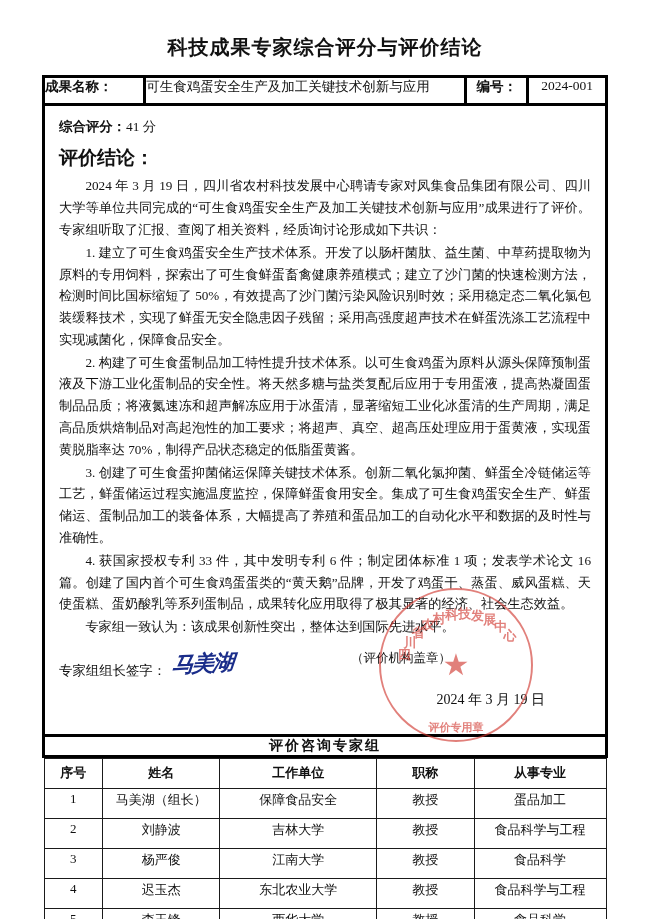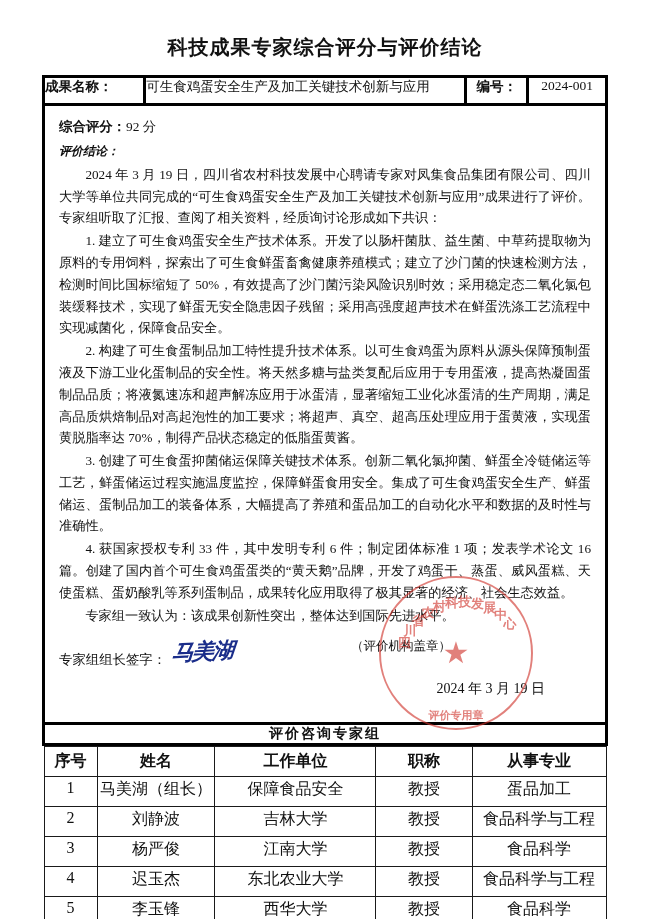--- a/index.html
+++ b/index.html
@@ -66,22 +66,21 @@
     font-size: 13.2px;
     line-height: 1.65;
     position: relative;
   }
   .score-line {
     margin: 2px 0 4px 0;
     font-size: 13.4px;
   }
   .concl-label {
     margin: 2px 0 2px 0;
-    font-size: 12px;
-    font-style: italic;
+    font-size: 19px;
   }
   .para {
     text-indent: 2em;
     margin: 0 0 1px 0;
     text-align: justify;
   }
   .sign-block {
     margin-top: 8px;
     position: relative;
     min-height: 78px;
@@ -166,24 +165,24 @@
     letter-spacing: 2px;
     padding: 6px 0;
   }
   table.experts {
     border-collapse: collapse;
     width: 100%;
     table-layout: fixed;
   }
   table.experts th, table.experts td {
     border: 1px solid #1a1a1a;
-    font-size: 16px;
+    font-size: 13px;
     text-align: center;
     height: 25px;
-    padding: 2px 2px;
+    padding: 2px 8px;
   }
   table.experts th {
     font-weight: bold;
   }
   .col-no { width: 9%; }
   .col-name { width: 21%; }
   .col-unit { width: 29%; }
   .col-title { width: 17%; }
   .col-major { width: 24%; }
 </style>
@@ -205,21 +204,21 @@
       <tr class="row-head">
         <td class="cell-pad label-bold">成果名称：</td>
         <td class="cell-pad">可生食鸡蛋安全生产及加工关键技术创新与应用</td>
         <td class="cell-pad center label-bold">编号：</td>
         <td class="cell-pad center">2024-001</td>
       </tr>
       <tr>
         <td colspan="4">
           <div class="opinion-body">
             <div class="score-line">
-              <span class="label-bold">综合评分：</span><span>92 分</span>
+              <span class="label-bold">综合评分：</span><span>41 分</span>
             </div>
             <div class="concl-label label-bold">评价结论：</div>
 
             <p class="para">2024 年 3 月 19 日，四川省农村科技发展中心聘请专家对凤集食品集团有限公司、四川大学等单位共同完成的“可生食鸡蛋安全生产及加工关键技术创新与应用”成果进行了评价。专家组听取了汇报、查阅了相关资料，经质询讨论形成如下共识：</p>
             <p class="para">1. 建立了可生食鸡蛋安全生产技术体系。开发了以肠杆菌肽、益生菌、中草药提取物为原料的专用饲料，探索出了可生食鲜蛋畜禽健康养殖模式；建立了沙门菌的快速检测方法，检测时间比国标缩短了 50%，有效提高了沙门菌污染风险识别时效；采用稳定态二氧化氯包装缓释技术，实现了鲜蛋无安全隐患因子残留；采用高强度超声技术在鲜蛋洗涤工艺流程中实现减菌化，保障食品安全。</p>
             <p class="para">2. 构建了可生食蛋制品加工特性提升技术体系。以可生食鸡蛋为原料从源头保障预制蛋液及下游工业化蛋制品的安全性。将天然多糖与盐类复配后应用于专用蛋液，提高热凝固蛋制品品质；将液氮速冻和超声解冻应用于冰蛋清，显著缩短工业化冰蛋清的生产周期，满足高品质烘焙制品对高起泡性的加工要求；将超声、真空、超高压处理应用于蛋黄液，实现蛋黄脱脂率达 70%，制得产品状态稳定的低脂蛋黄酱。</p>
             <p class="para">3. 创建了可生食蛋抑菌储运保障关键技术体系。创新二氧化氯抑菌、鲜蛋全冷链储运等工艺，鲜蛋储运过程实施温度监控，保障鲜蛋食用安全。集成了可生食鸡蛋安全生产、鲜蛋储运、蛋制品加工的装备体系，大幅提高了养殖和蛋品加工的自动化水平和数据的及时性与准确性。</p>
             <p class="para">4. 获国家授权专利 33 件，其中发明专利 6 件；制定团体标准 1 项；发表学术论文 16 篇。创建了国内首个可生食鸡蛋蛋类的“黄天鹅”品牌，开发了鸡蛋干、蒸蛋、威风蛋糕、天使蛋糕、蛋奶酸乳等系列蛋制品，成果转化应用取得了极其显著的经济、社会生态效益。</p>
             <p class="para">专家组一致认为：该成果创新性突出，整体达到国际先进水平。</p>
 

